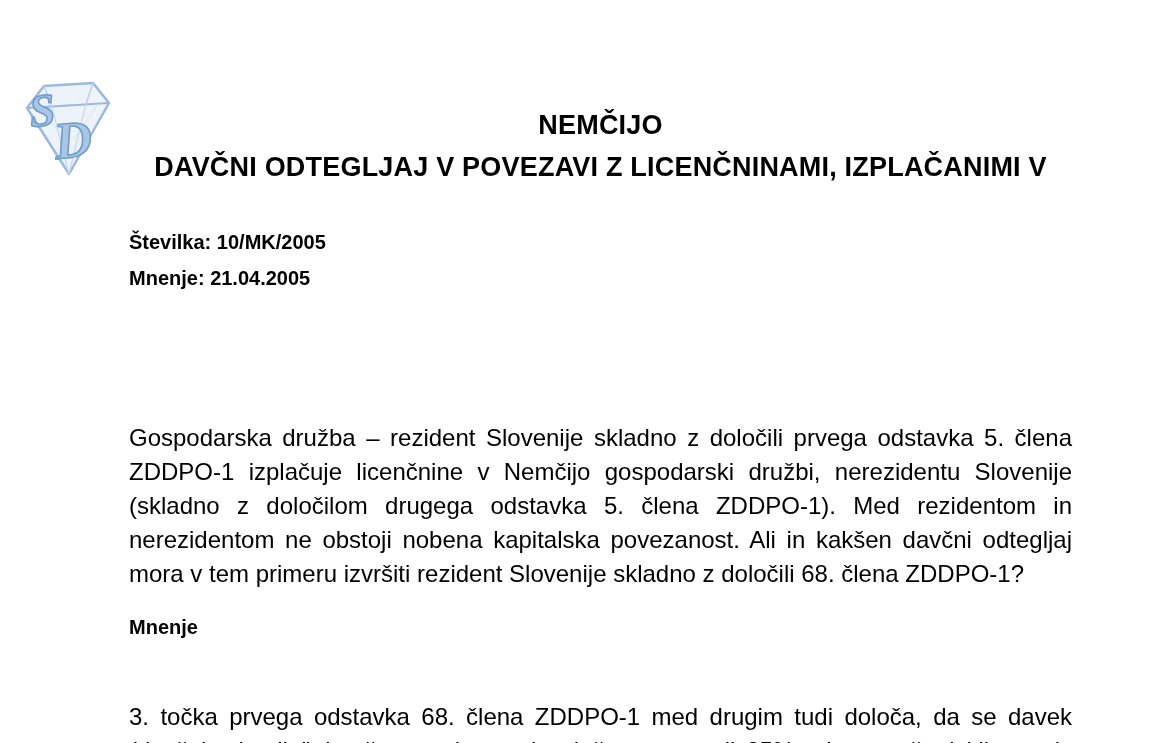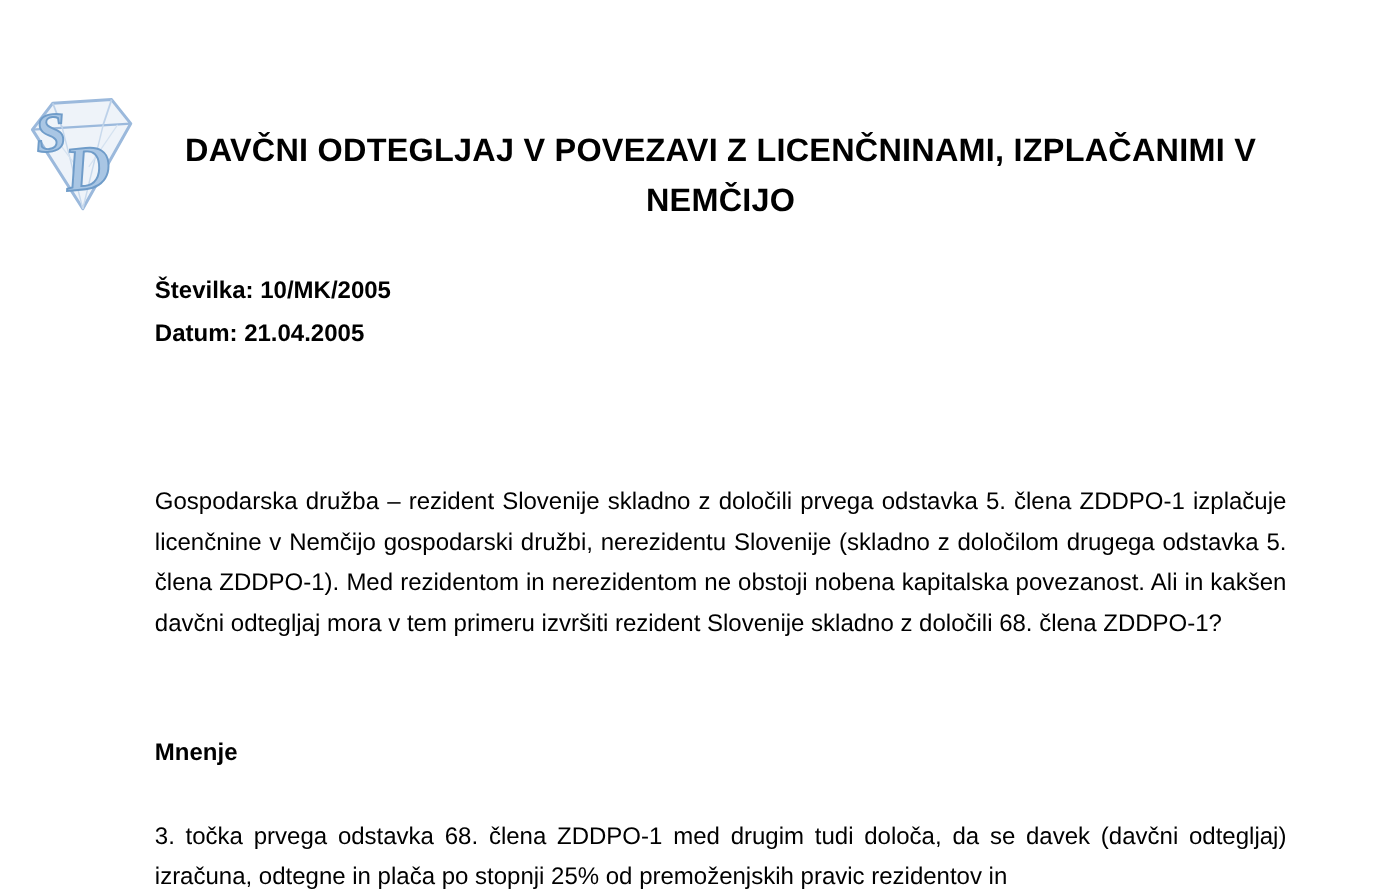--- a/index.html
+++ b/index.html
@@ -50,24 +50,25 @@
     width: 943px;
     font-size: 20px;
     line-height: 34px;
   }
   .heading-question { top: 332px; }
   .heading-opinion  { top: 610px; font-weight: bold; }
   .body-paragraph {
     position: absolute;
     left: 129px;
     width: 943px;
-    font-size: 20px;
+    font-size: 24px;
     line-height: 34px;
     text-align: justify;
     text-justify: inter-word;
+    margin-top: 20px;
   }
   .paragraph-question { top: 401px; }
   .paragraph-opinion  { top: 680px; }
 </style>
 </head>
 <body>
 
 <div class="page">
 
   <div class="logo">
@@ -84,27 +85,27 @@
       <line x1="66" y1="27" x2="49" y2="97" stroke="#c8d9ec" stroke-width="1.2"></line>
       <line x1="20" y1="30" x2="44" y2="62" stroke="#d5e2f0" stroke-width="1"></line>
       <line x1="78" y1="27" x2="54" y2="62" stroke="#d5e2f0" stroke-width="1"></line>
 
       <text x="10" y="48" font-family="Liberation Serif, DejaVu Serif, serif" font-size="46" font-weight="bold" font-style="italic" fill="#a9c6e4" stroke="#6f9cc9" stroke-width="1.6" transform="rotate(-6 30 40)">S</text>
       <text x="34" y="80" font-family="Liberation Serif, DejaVu Serif, serif" font-size="52" font-weight="bold" font-style="italic" fill="#a9c6e4" stroke="#6f9cc9" stroke-width="1.6" transform="rotate(-6 55 60)">D</text>
     </svg>
   </div>
 
   <div class="title-block">
+    <div>NEMČIJO</div>
     <div>DAVČNI ODTEGLJAJ V POVEZAVI Z LICENČNINAMI, IZPLAČANIMI V</div>
-    <div>NEMČIJO</div>
   </div>
 
   <div class="meta-block">
     <div><span>Številka:</span> <span>10/MK/2005</span></div>
-    <div><span>Datum:</span> <span>21.04.2005</span></div>
+    <div><span>Mnenje:</span> <span>21.04.2005</span></div>
   </div>
 
 
   <div class="body-paragraph paragraph-question">Gospodarska družba – rezident Slovenije skladno z določili prvega odstavka 5. člena ZDDPO-1 izplačuje licenčnine v Nemčijo gospodarski družbi, nerezidentu Slovenije (skladno z določilom drugega odstavka 5. člena ZDDPO-1). Med rezidentom in nerezidentom ne obstoji nobena kapitalska povezanost. Ali in kakšen davčni odtegljaj mora v tem primeru izvršiti rezident Slovenije skladno z določili 68. člena ZDDPO-1?</div>
 
   <div class="section-heading heading-opinion">Mnenje</div>
 
   <div class="body-paragraph paragraph-opinion">3. točka prvega odstavka 68. člena ZDDPO-1 med drugim tudi določa, da se davek (davčni odtegljaj) izračuna, odtegne in plača po stopnji 25% od premoženjskih pravic rezidentov in</div>
 
 </div>

